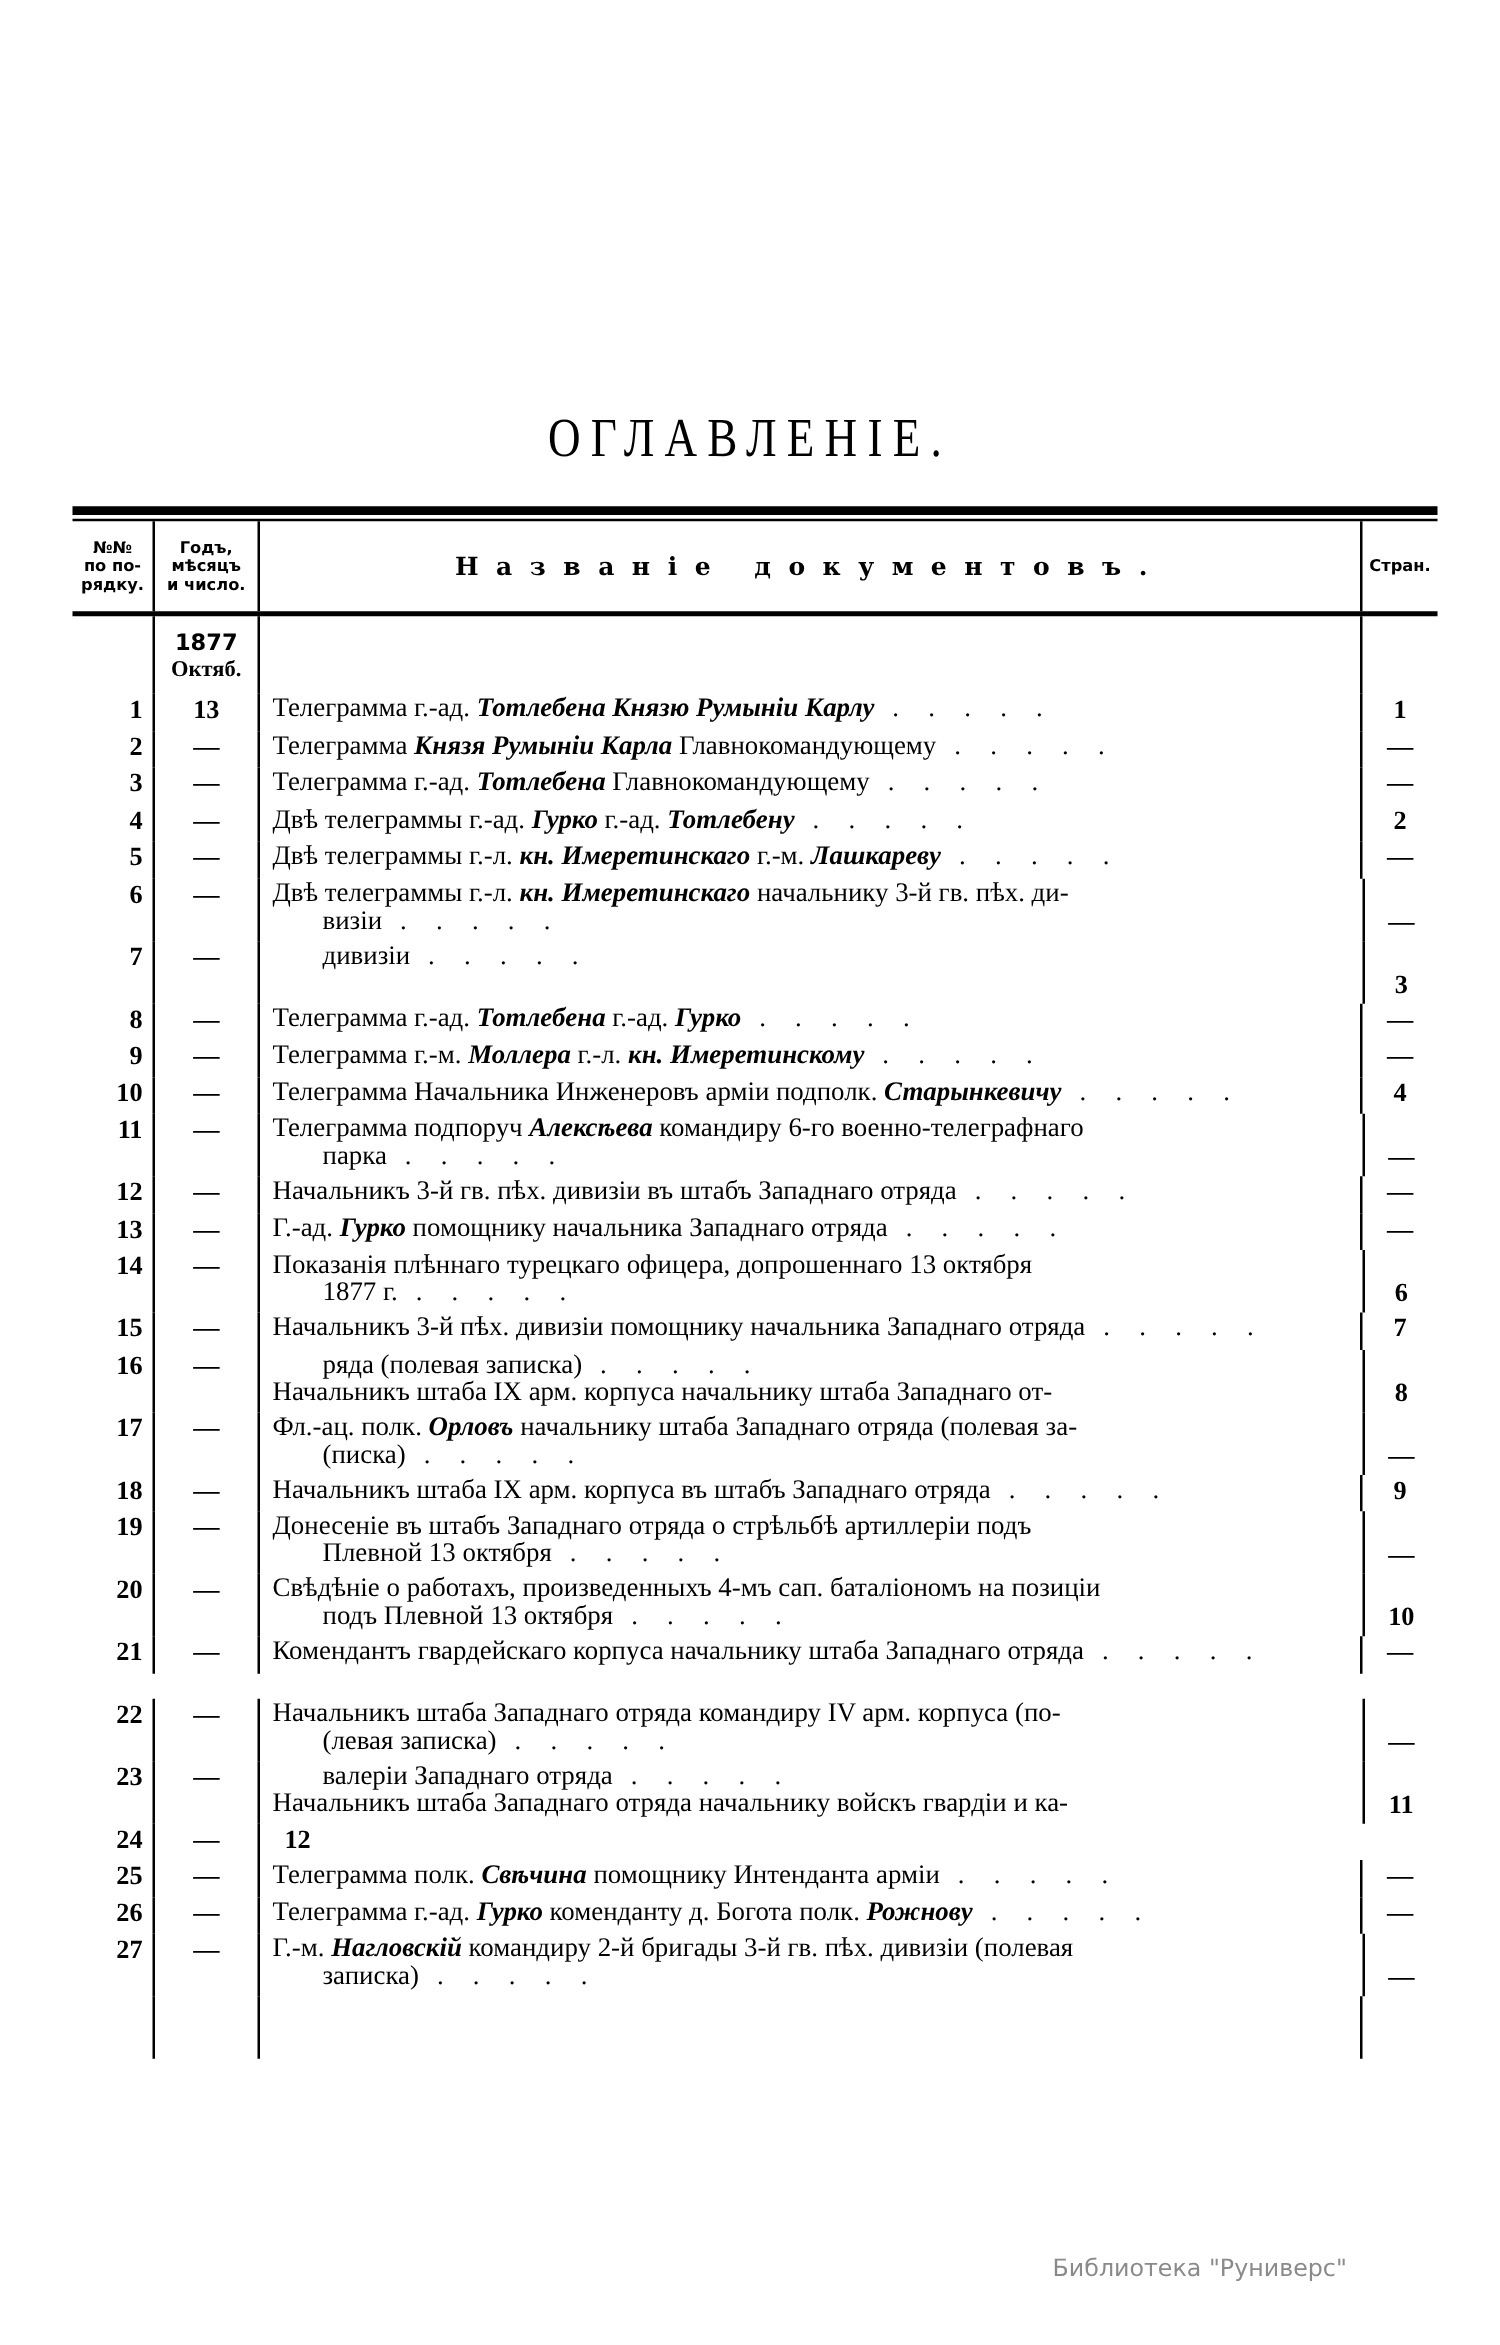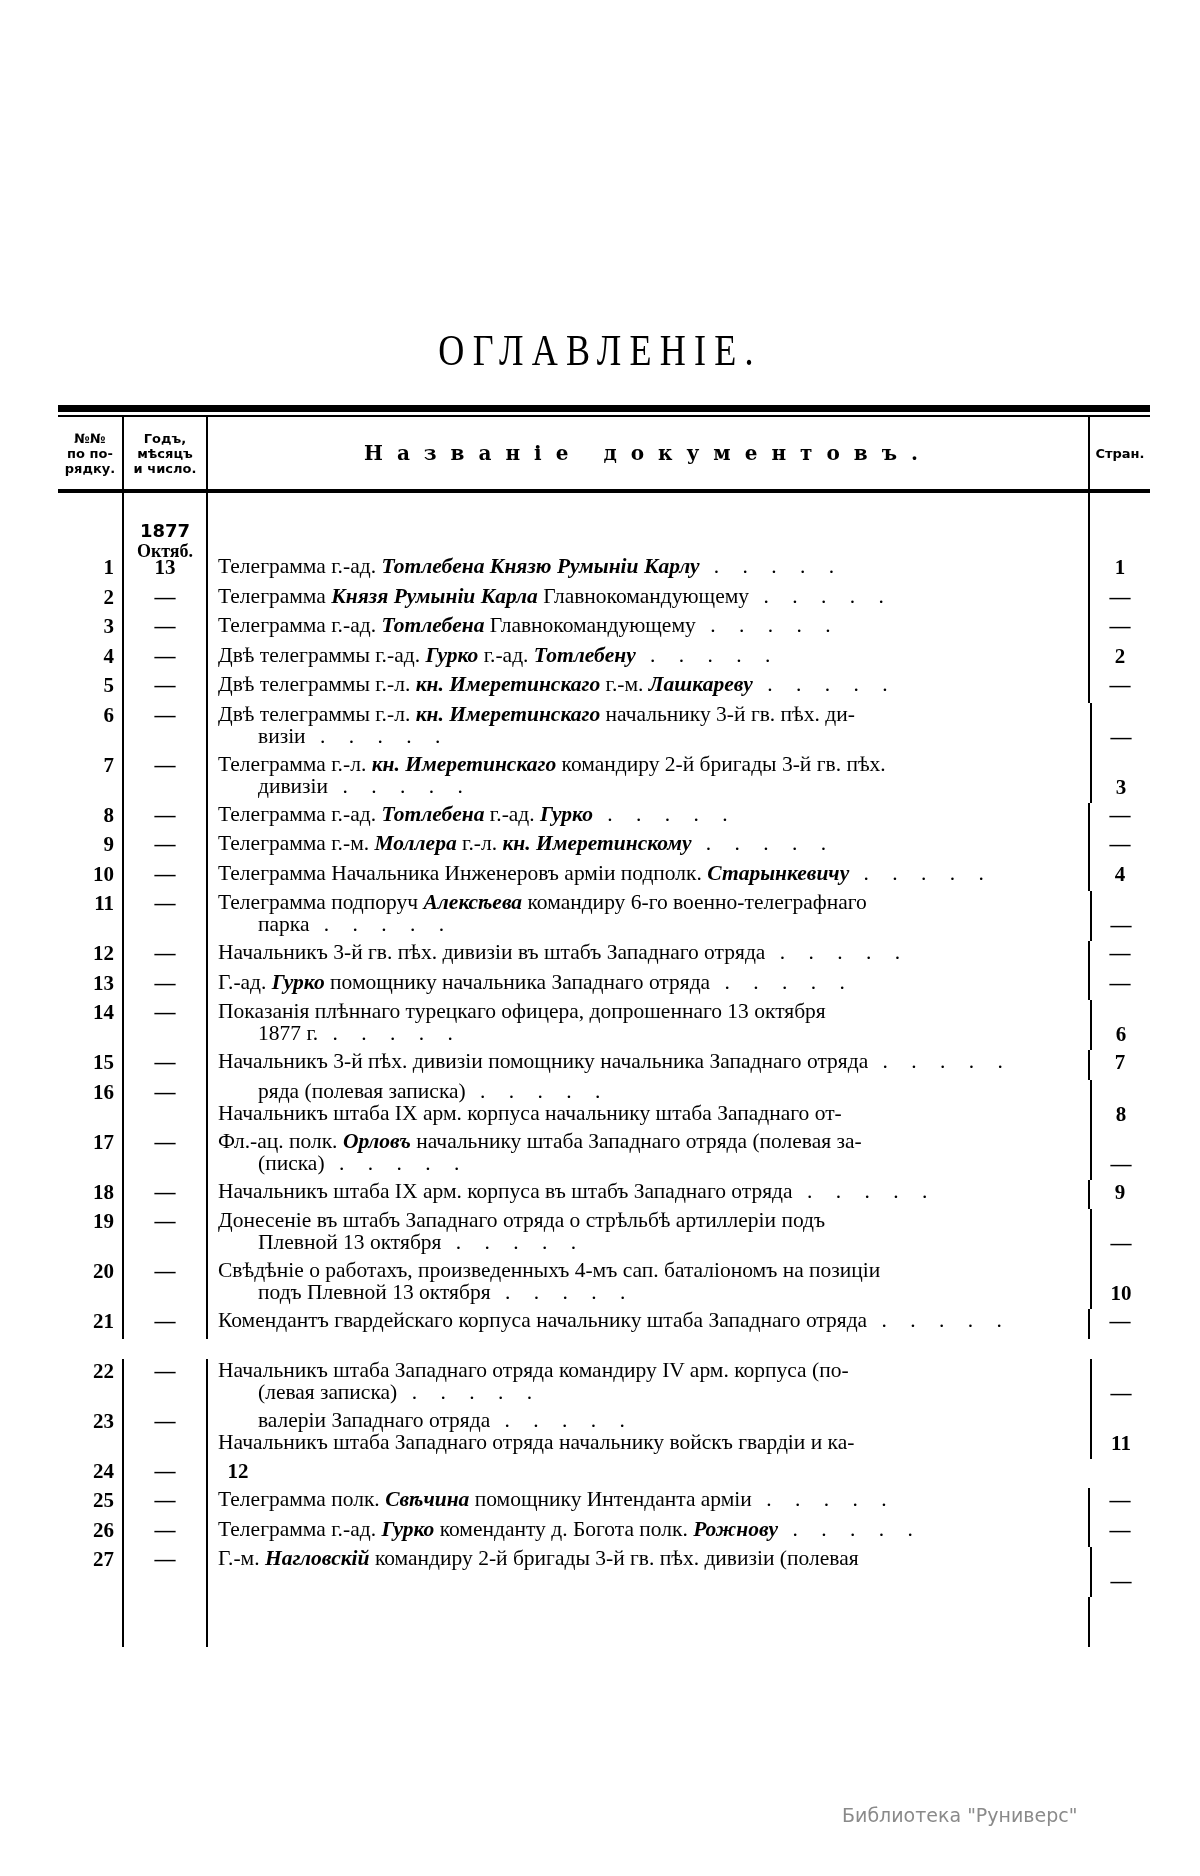--- a/index.html
+++ b/index.html
@@ -24,21 +24,21 @@
   .row .col-n { text-align:right; padding-right:8px; box-sizing:border-box; font-weight:bold;
          font-size:21px; font-family:"Liberation Serif",serif; }
   .row .col-d { text-align:center; font-weight:bold; font-size:21px; }
   .row .col-t { padding:0 6px 0 10px; font-size:21.5px; line-height:22px; box-sizing:border-box; }
   .row .col-p { text-align:center; font-weight:bold; font-size:21px; }
   .row .col-t .ttl { display:block; text-align:justify; }
   .row .col-t i { font-weight:bold; font-family:"Liberation Serif",serif; }
   .row .col-t .cont { padding-left:40px; }
   .leader { letter-spacing:9px; }
   .year-row { height:62px; }
-  .year-row .col-d { padding-top:28px; font-size:18px; line-height:20px; }
+  .year-row .col-d { padding-top:12px; font-size:18px; line-height:20px; }
   .year-row .col-d .yr { display:block; font-family:"DejaVu Sans",sans-serif; font-weight:bold; }
   .year-row .col-d .mo { display:block; font-family:"Liberation Serif",serif; font-weight:bold; }
   .tail-row { height:50px; }
   .watermark { position:absolute; left:842px; top:1804px; font-family:"DejaVu Sans",sans-serif;
          font-size:19px; color:#8a8a8a; }
 </style>
 </head>
 <body>
 
 <div class="page-title">ОГЛАВЛЕНІЕ.</div>
@@ -121,21 +121,20 @@
         <div class="col-t">
           <span class="ttl"><span>Двѣ телеграммы г.-л. </span><i>кн. Имеретинскаго</i><span> начальнику 3-й гв. пѣх. ди-</span></span>
           <span class="ttl cont"><span>визіи</span><span class="leader"> . . . . .</span></span>
         </div>
         <div class="col-p" style="padding-top: 22px; box-sizing: border-box;">—</div>
       </div>
       <div class="row" style="height: 50px;">
         <div class="col-n">7</div>
         <div class="col-d">—</div>
         <div class="col-t">
-          <span class="ttl"><span>Телеграмма г.-л. </span><i>кн. Имеретинскаго</i><span> командиру 2-й бригады 3-й гв. пѣх.</span></span>
           <span class="ttl cont"><span>дивизіи</span><span class="leader"> . . . . .</span></span>
         </div>
         <div class="col-p" style="padding-top: 22px; box-sizing: border-box;">3</div>
       </div>
       <div class="row" style="height: 29.5px;">
         <div class="col-n">8</div>
         <div class="col-d">—</div>
         <div class="col-t">
           <span class="ttl"><span>Телеграмма г.-ад. </span><i>Тотлебена</i><span> г.-ад. </span><i>Гурко</i><span class="leader"> . . . . .</span></span>
         </div>
@@ -288,20 +287,21 @@
         <div class="col-t">
           <span class="ttl"><span>Телеграмма г.-ад. </span><i>Гурко</i><span> коменданту д. Богота полк. </span><i>Рожнову</i><span class="leader"> . . . . .</span></span>
         </div>
         <div class="col-p">—</div>
       </div>
       <div class="row" style="height: 50px;">
         <div class="col-n">27</div>
         <div class="col-d">—</div>
         <div class="col-t">
           <span class="ttl"><span>Г.-м. </span><i>Нагловскій</i><span> командиру 2-й бригады 3-й гв. пѣх. дивизіи (полевая</span></span>
+          <span class="ttl cont"><span>записка)</span><span class="leader"> . . . . .</span></span>
         </div>
         <div class="col-p" style="padding-top: 22px; box-sizing: border-box;">—</div>
       </div>
       <div class="row tail-row">
         <div class="col-n"></div>
         <div class="col-d"></div>
         <div class="col-t"></div>
         <div class="col-p"></div>
       </div>
     </div>

